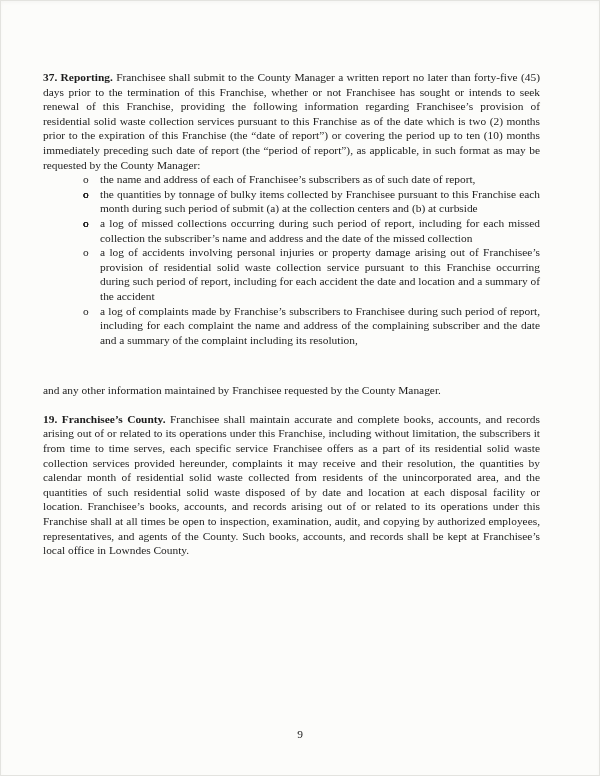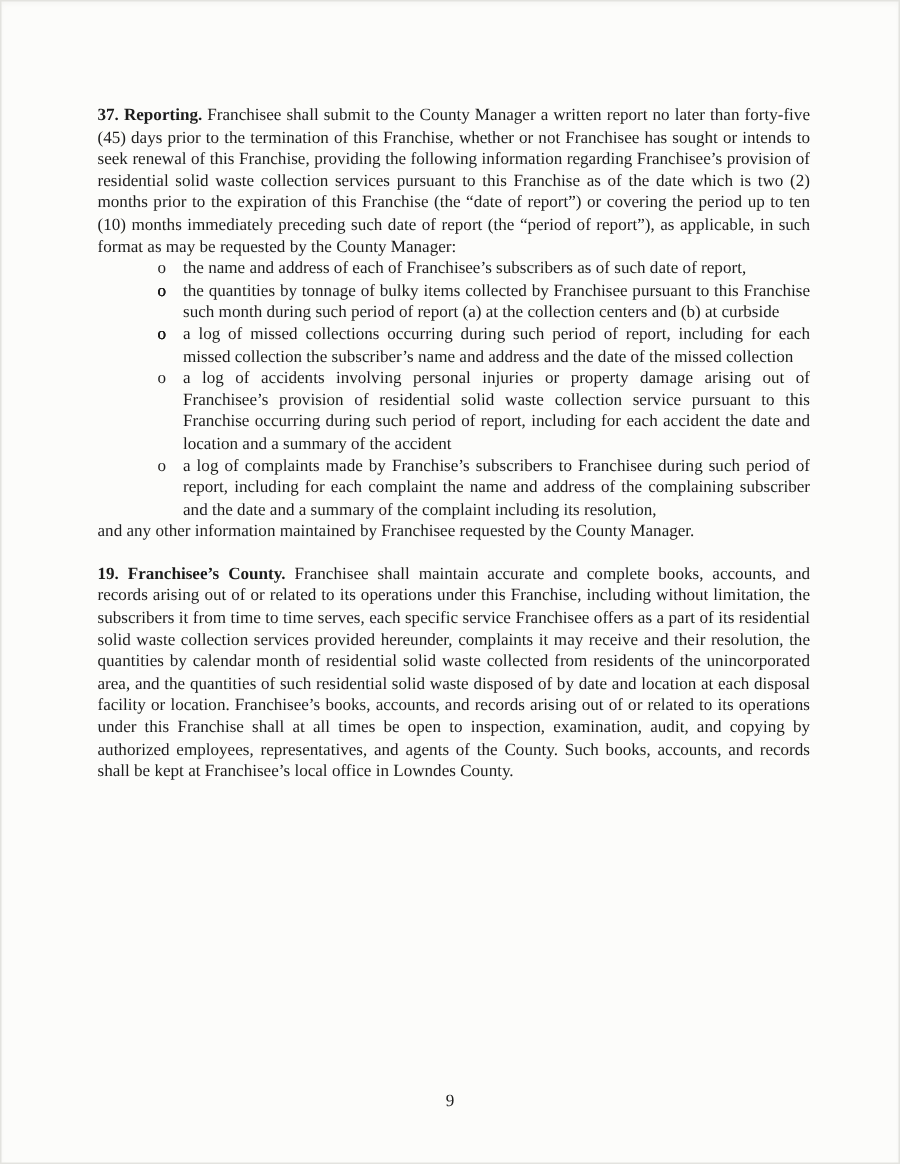--- a/index.html
+++ b/index.html
@@ -7,21 +7,21 @@
     padding: 0;
     background: #f2f2ef;
   }
   .page {
     position: relative;
     width: 600px;
     height: 776px;
     margin: 0 auto;
     background: #fcfcfa;
     box-sizing: border-box;
-    padding: 70px 60px 0 65px;
+    padding: 70px 60px 0 43px;
     font-family: "Liberation Serif", "DejaVu Serif", serif;
     font-size: 11.4px;
     line-height: 14.6px;
     color: #1c1c1c;
     box-shadow: inset 0 0 0 1px #e3e3df, inset 0 2px 4px rgba(0,0,0,0.04);
     overflow: hidden;
   }
   .para {
     text-align: justify;
   }
@@ -38,20 +38,21 @@
     padding-left: 57px;
     text-align: justify;
   }
   ul.bullets li .marker {
     position: absolute;
     left: 40px;
     top: 0;
   }
   .closing {
     text-align: left;
+    margin-top: 36px;
   }
   .section38 {
     margin-top: 14px;
   }
   .page-number {
     position: absolute;
     left: 0;
     right: 0;
     bottom: 34px;
     text-align: center;
@@ -74,21 +75,21 @@
       <span>the name and address of each of Franchisee’s subscribers as of such date of report,</span>
     </li>
     <li>
       <span class="marker">o</span>
     </li>
     <li>
       <span class="marker">o</span>
     </li>
     <li>
       <span class="marker">o</span>
-      <span>the quantities by tonnage of bulky items collected by Franchisee pursuant to this Franchise such month during such period of report (a) at the collection centers and (b) at curbside</span>
+      <span>the quantities by tonnage of bulky items collected by Franchisee pursuant to this Franchise each month during such period of submit (a) at the collection centers and (b) at curbside</span>
     </li>
     <li>
       <span class="marker">o</span>
     </li>
     <li>
       <span class="marker">o</span>
     </li>
     <li>
       <span class="marker">o</span>
       <span>a log of missed collections occurring during such period of report, including for each missed collection the subscriber’s name and address and the date of the missed collection</span>

